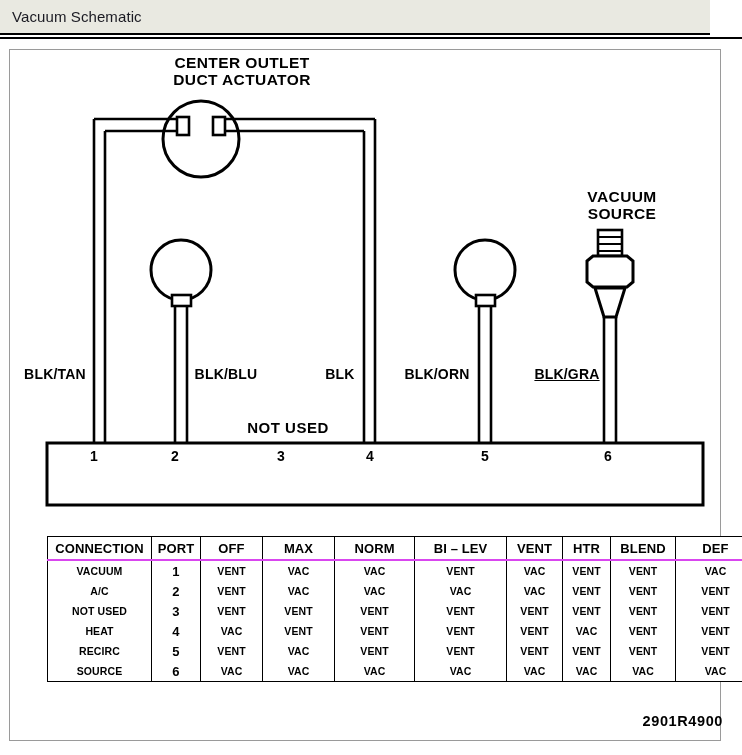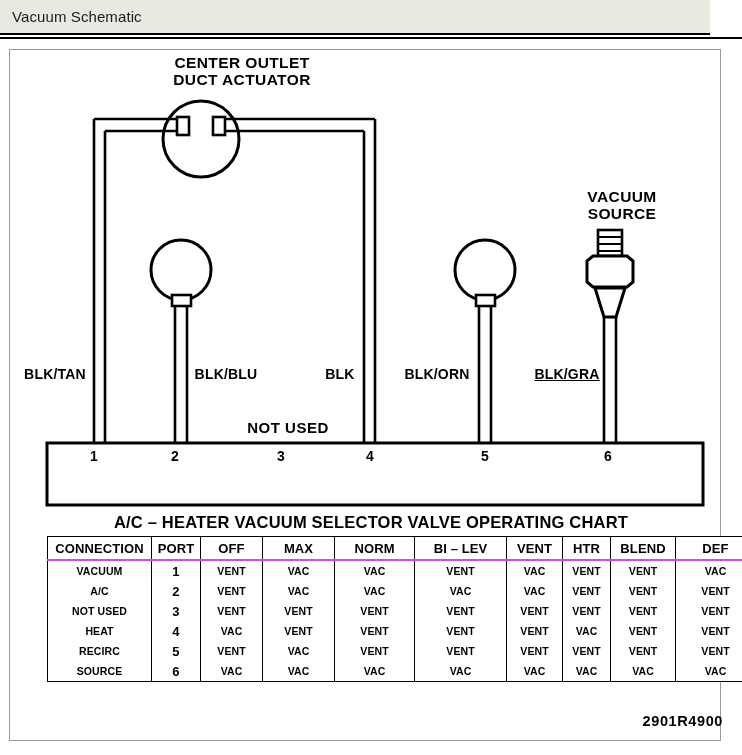--- a/index.html
+++ b/index.html
@@ -176,21 +176,20 @@
 
   <div class="dlabel lab-notused" style="left:233px;top:419px;width:110px;">NOT USED</div>
 
   <div class="dlabel lab-port" style="left:82px;top:448px;width:24px;">1</div>
   <div class="dlabel lab-port" style="left:163px;top:448px;width:24px;">2</div>
   <div class="dlabel lab-port" style="left:269px;top:448px;width:24px;">3</div>
   <div class="dlabel lab-port" style="left:358px;top:448px;width:24px;">4</div>
   <div class="dlabel lab-port" style="left:473px;top:448px;width:24px;">5</div>
   <div class="dlabel lab-port" style="left:596px;top:448px;width:24px;">6</div>
 
-  <div class="chart-title">A/C – HEATER VACUUM SELECTOR VALVE OPERATING CHART</div>
 
   <table class="opchart">
     <colgroup>
       <col style="width:104px">
         <col style="width:49px">
         <col style="width:62px">
       <col style="width:72px">
         <col style="width:80px">
         <col style="width:92px">
       <col style="width:56px">

